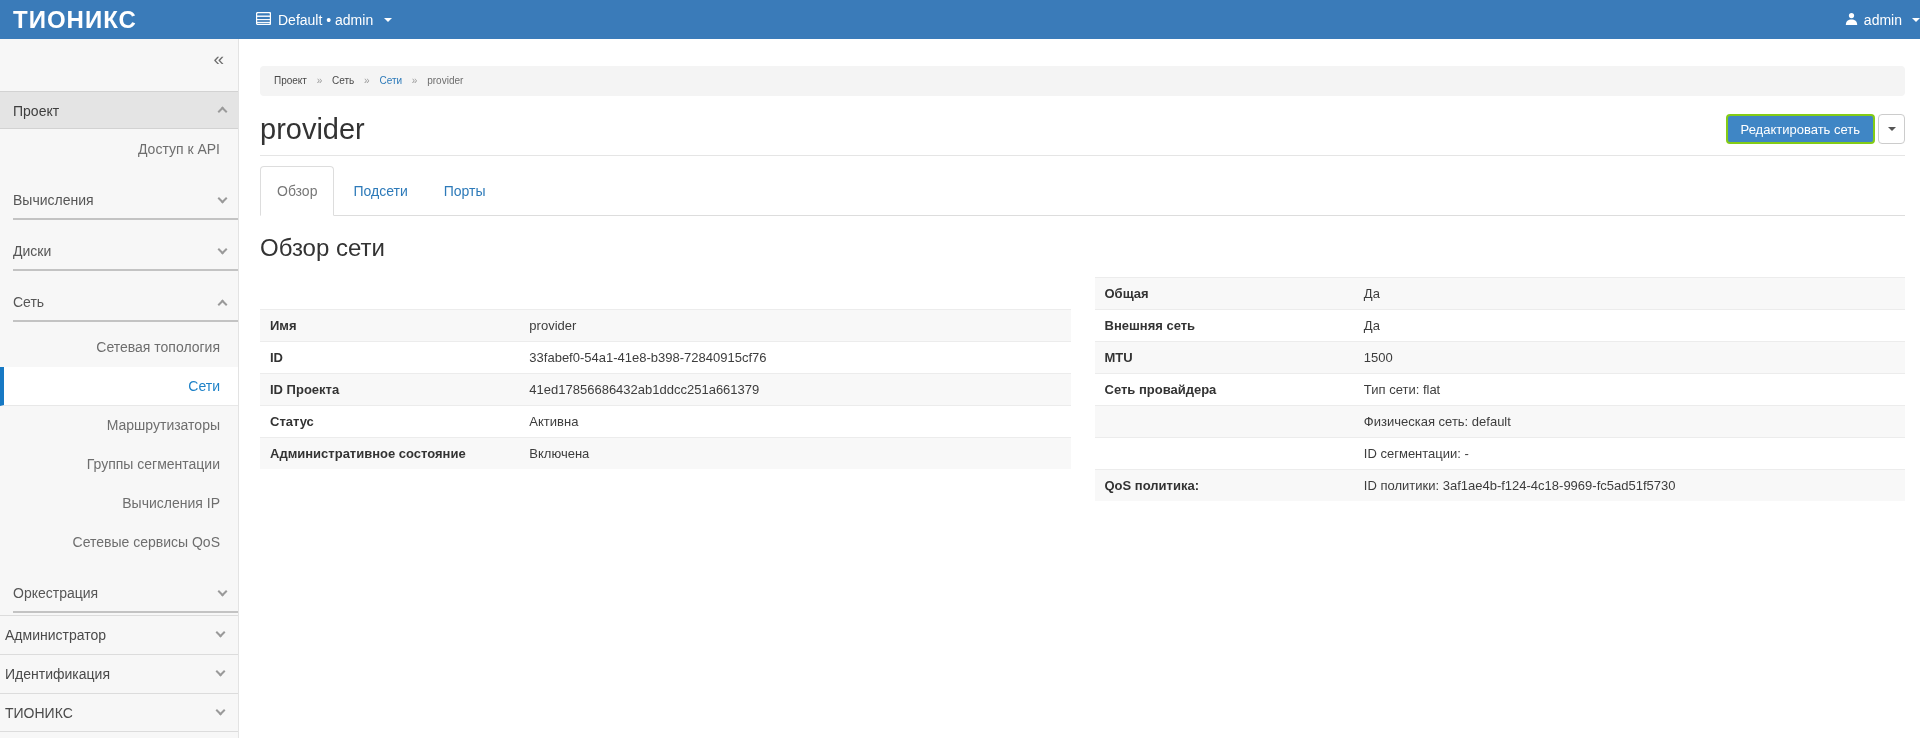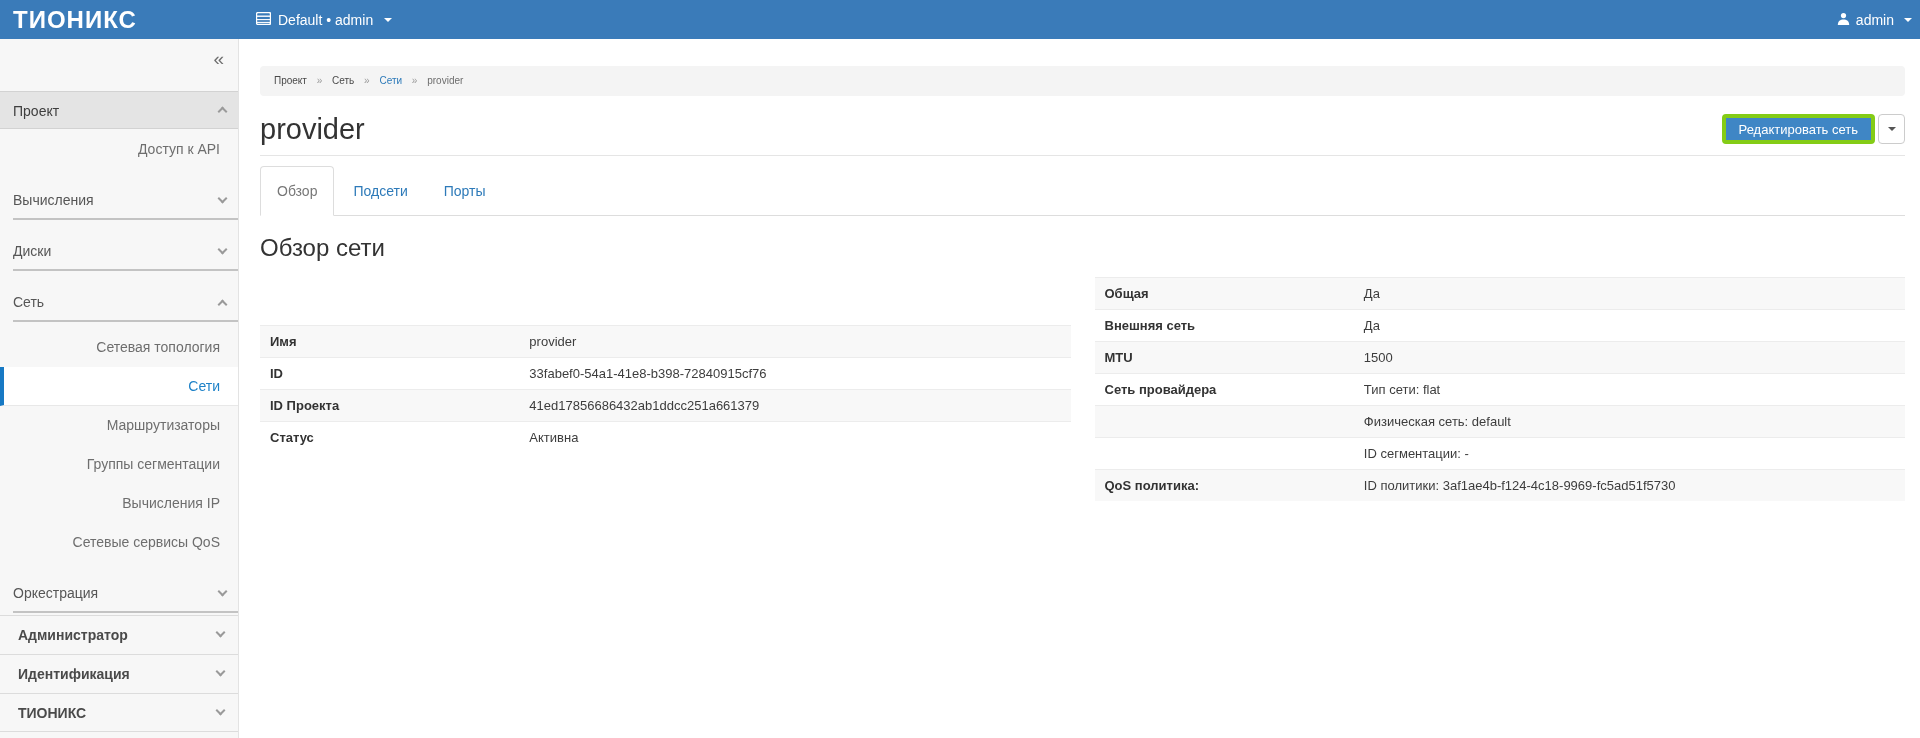--- a/index.html
+++ b/index.html
@@ -17,21 +17,21 @@
   .logo {
     width: 239px; padding-left: 13px; font-size: 24px; font-weight: bold;
     letter-spacing: 1px; color: #fff; white-space: nowrap;
   }
   .ctx-switcher {
     display: flex; align-items: center; gap: 7px; padding-left: 17px;
     font-size: 14px; cursor: pointer;
   }
   .header .spacer { flex: 1; }
   .user-menu {
-    display: flex; align-items: center; gap: 6px; padding-right: 8px;
+    display: flex; align-items: center; gap: 6px; padding-right: 0;
     font-size: 14px; cursor: pointer;
   }
   .caret {
     display: inline-block; width: 0; height: 0;
     border-left: 4px solid transparent; border-right: 4px solid transparent;
     border-top: 4px solid currentColor; margin-left: 4px;
   }
 
   
   .sidebar {
@@ -56,21 +56,21 @@
   }
   .group-head:first-of-type { margin-top: 10px; }
   .subnav { margin-top: 6px; }
   .subnav .side-link { height: 39px; line-height: 39px; }
   .subnav .side-link.active {
     background: #fff; border-left: 4px solid #1779c4; border-bottom: 1px solid #e8e8e8;
     color: #1e82c8;
   }
   .bottom-sections { margin-top: 2px; }
   .bottom-section {
-    height: 39px; line-height: 39px; padding-left: 18px; font-weight: bold;
+    height: 39px; line-height: 39px; padding-left: 5px; font-weight: normal;
     color: #4a4a4a; border-top: 1px solid #dcdcdc; cursor: pointer; position: relative;
   }
   .bottom-section:last-child { border-bottom: 1px solid #dcdcdc; }
   .orchestration-wrap { margin-top: 14px; }
   .chev {
     position: absolute; right: 14px; display: inline-block; width: 7px; height: 7px;
     border-right: 2px solid #9a9a9a; border-bottom: 2px solid #9a9a9a;
   }
   .chev.down { top: calc(50% - 6px); transform: rotate(45deg); }
   .chev.up   { top: calc(50% - 2px); transform: rotate(-135deg); }
@@ -83,21 +83,21 @@
     padding: 0 14px; font-size: 10px; color: #4a4a4a; white-space: nowrap;
   }
   .breadcrumb .sep { color: #999; margin: 0 7px; }
   .breadcrumb .crumb-link { color: #2d7ab9; text-decoration: none; cursor: pointer; }
   .breadcrumb .crumb-current { color: #6e6e6e; }
 
   .title-row { display: flex; align-items: center; margin-top: 16px; }
   .page-title { font-size: 29px; font-weight: 400; color: #333; flex: 1; line-height: 34px; }
   .btn-group { display: flex; align-items: center; gap: 3px; }
   .btn-main {
-    height: 30px; padding: 0 13px; background: #3f86c5; border: 4px solid #84cc16;
+    height: 30px; padding: 0 13px; background: #3f86c5; border: 2px solid #84cc16;
     color: #fff; font-size: 13px; border-radius: 4px; cursor: pointer;
     font-family: inherit;
   }
   .btn-caret {
     height: 30px; width: 27px; background: #fff; border: 1px solid #ccc;
     border-radius: 4px; cursor: pointer; color: #555;
     display: flex; align-items: center; justify-content: center;
   }
   .btn-caret .caret { margin-left: 0; }
 
@@ -264,20 +264,24 @@
           <td>33fabef0-54a1-41e8-b398-72840915cf76</td>
         </tr>
         <tr>
           <th>ID Проекта</th>
           <td>41ed17856686432ab1ddcc251a661379</td>
         </tr>
         <tr>
           <th>Статус</th>
           <td>Активна</td>
         </tr>
+        <tr>
+          <th>Административное состояние</th>
+          <td>Включена</td>
+        </tr>
       </tbody>
     </table>
 
     <table class="detail">
       <tbody>
         <tr>
           <th>Общая</th>
           <td>Да</td>
         </tr>
         <tr>

